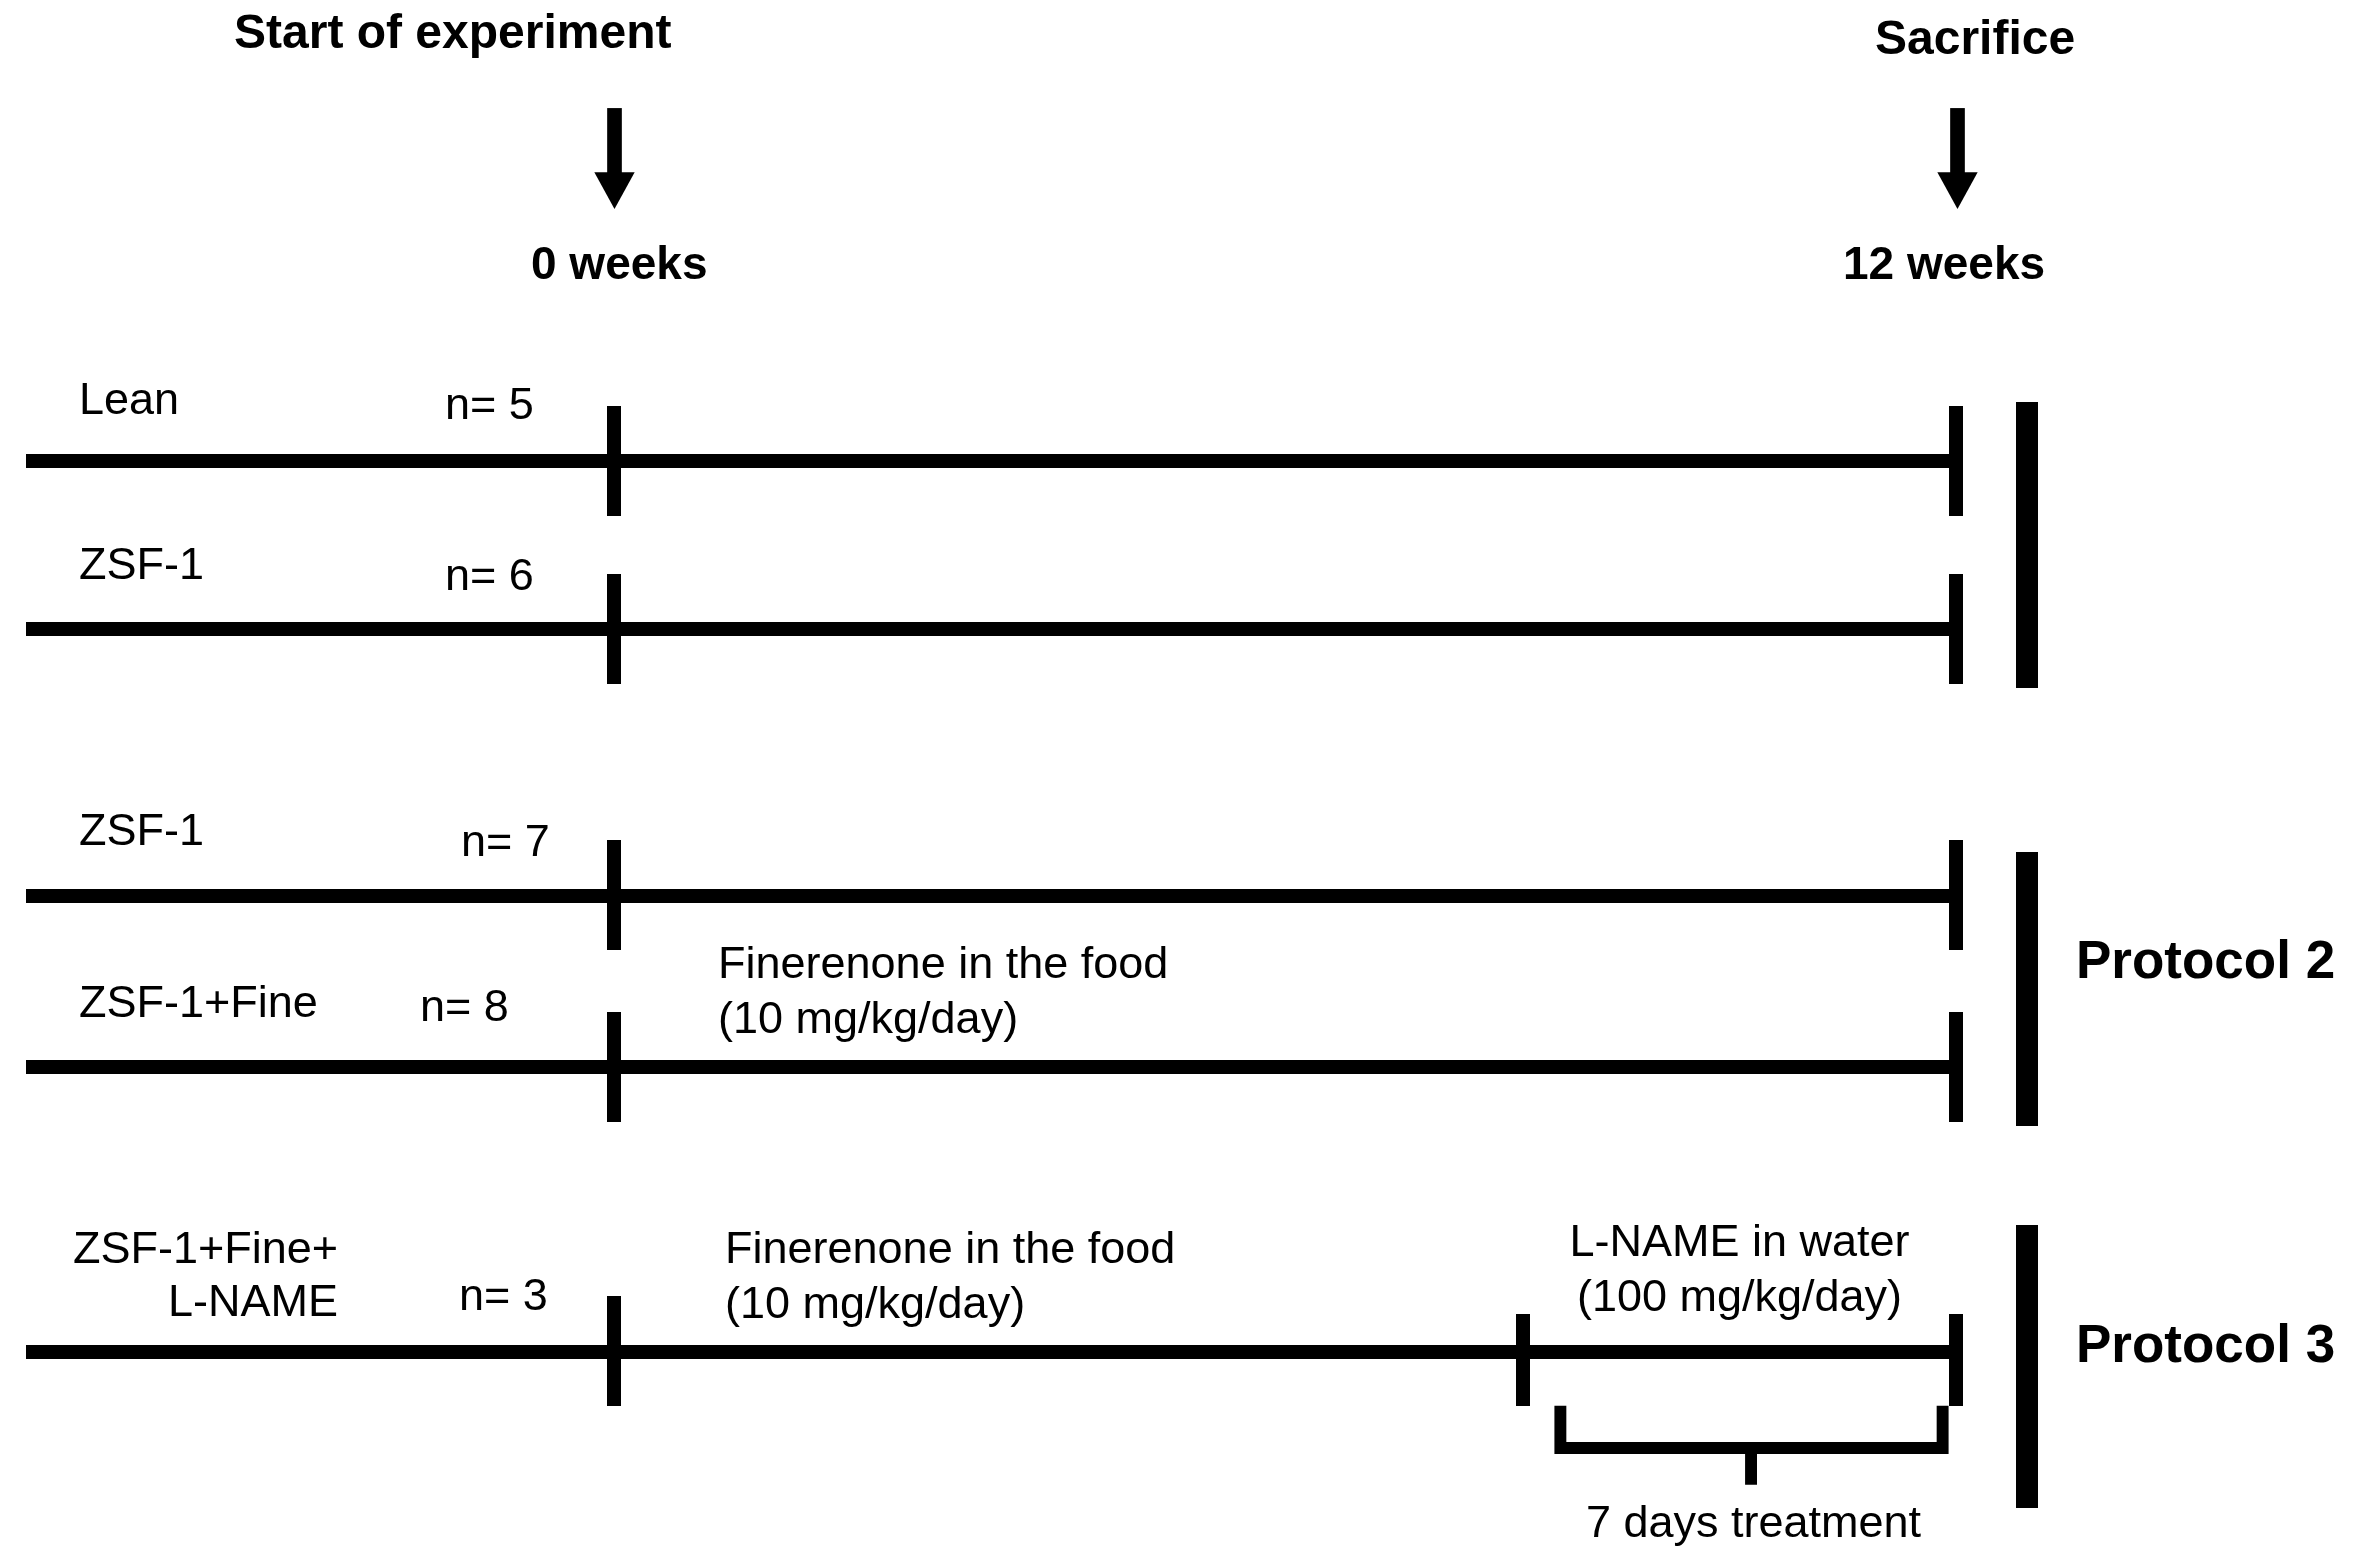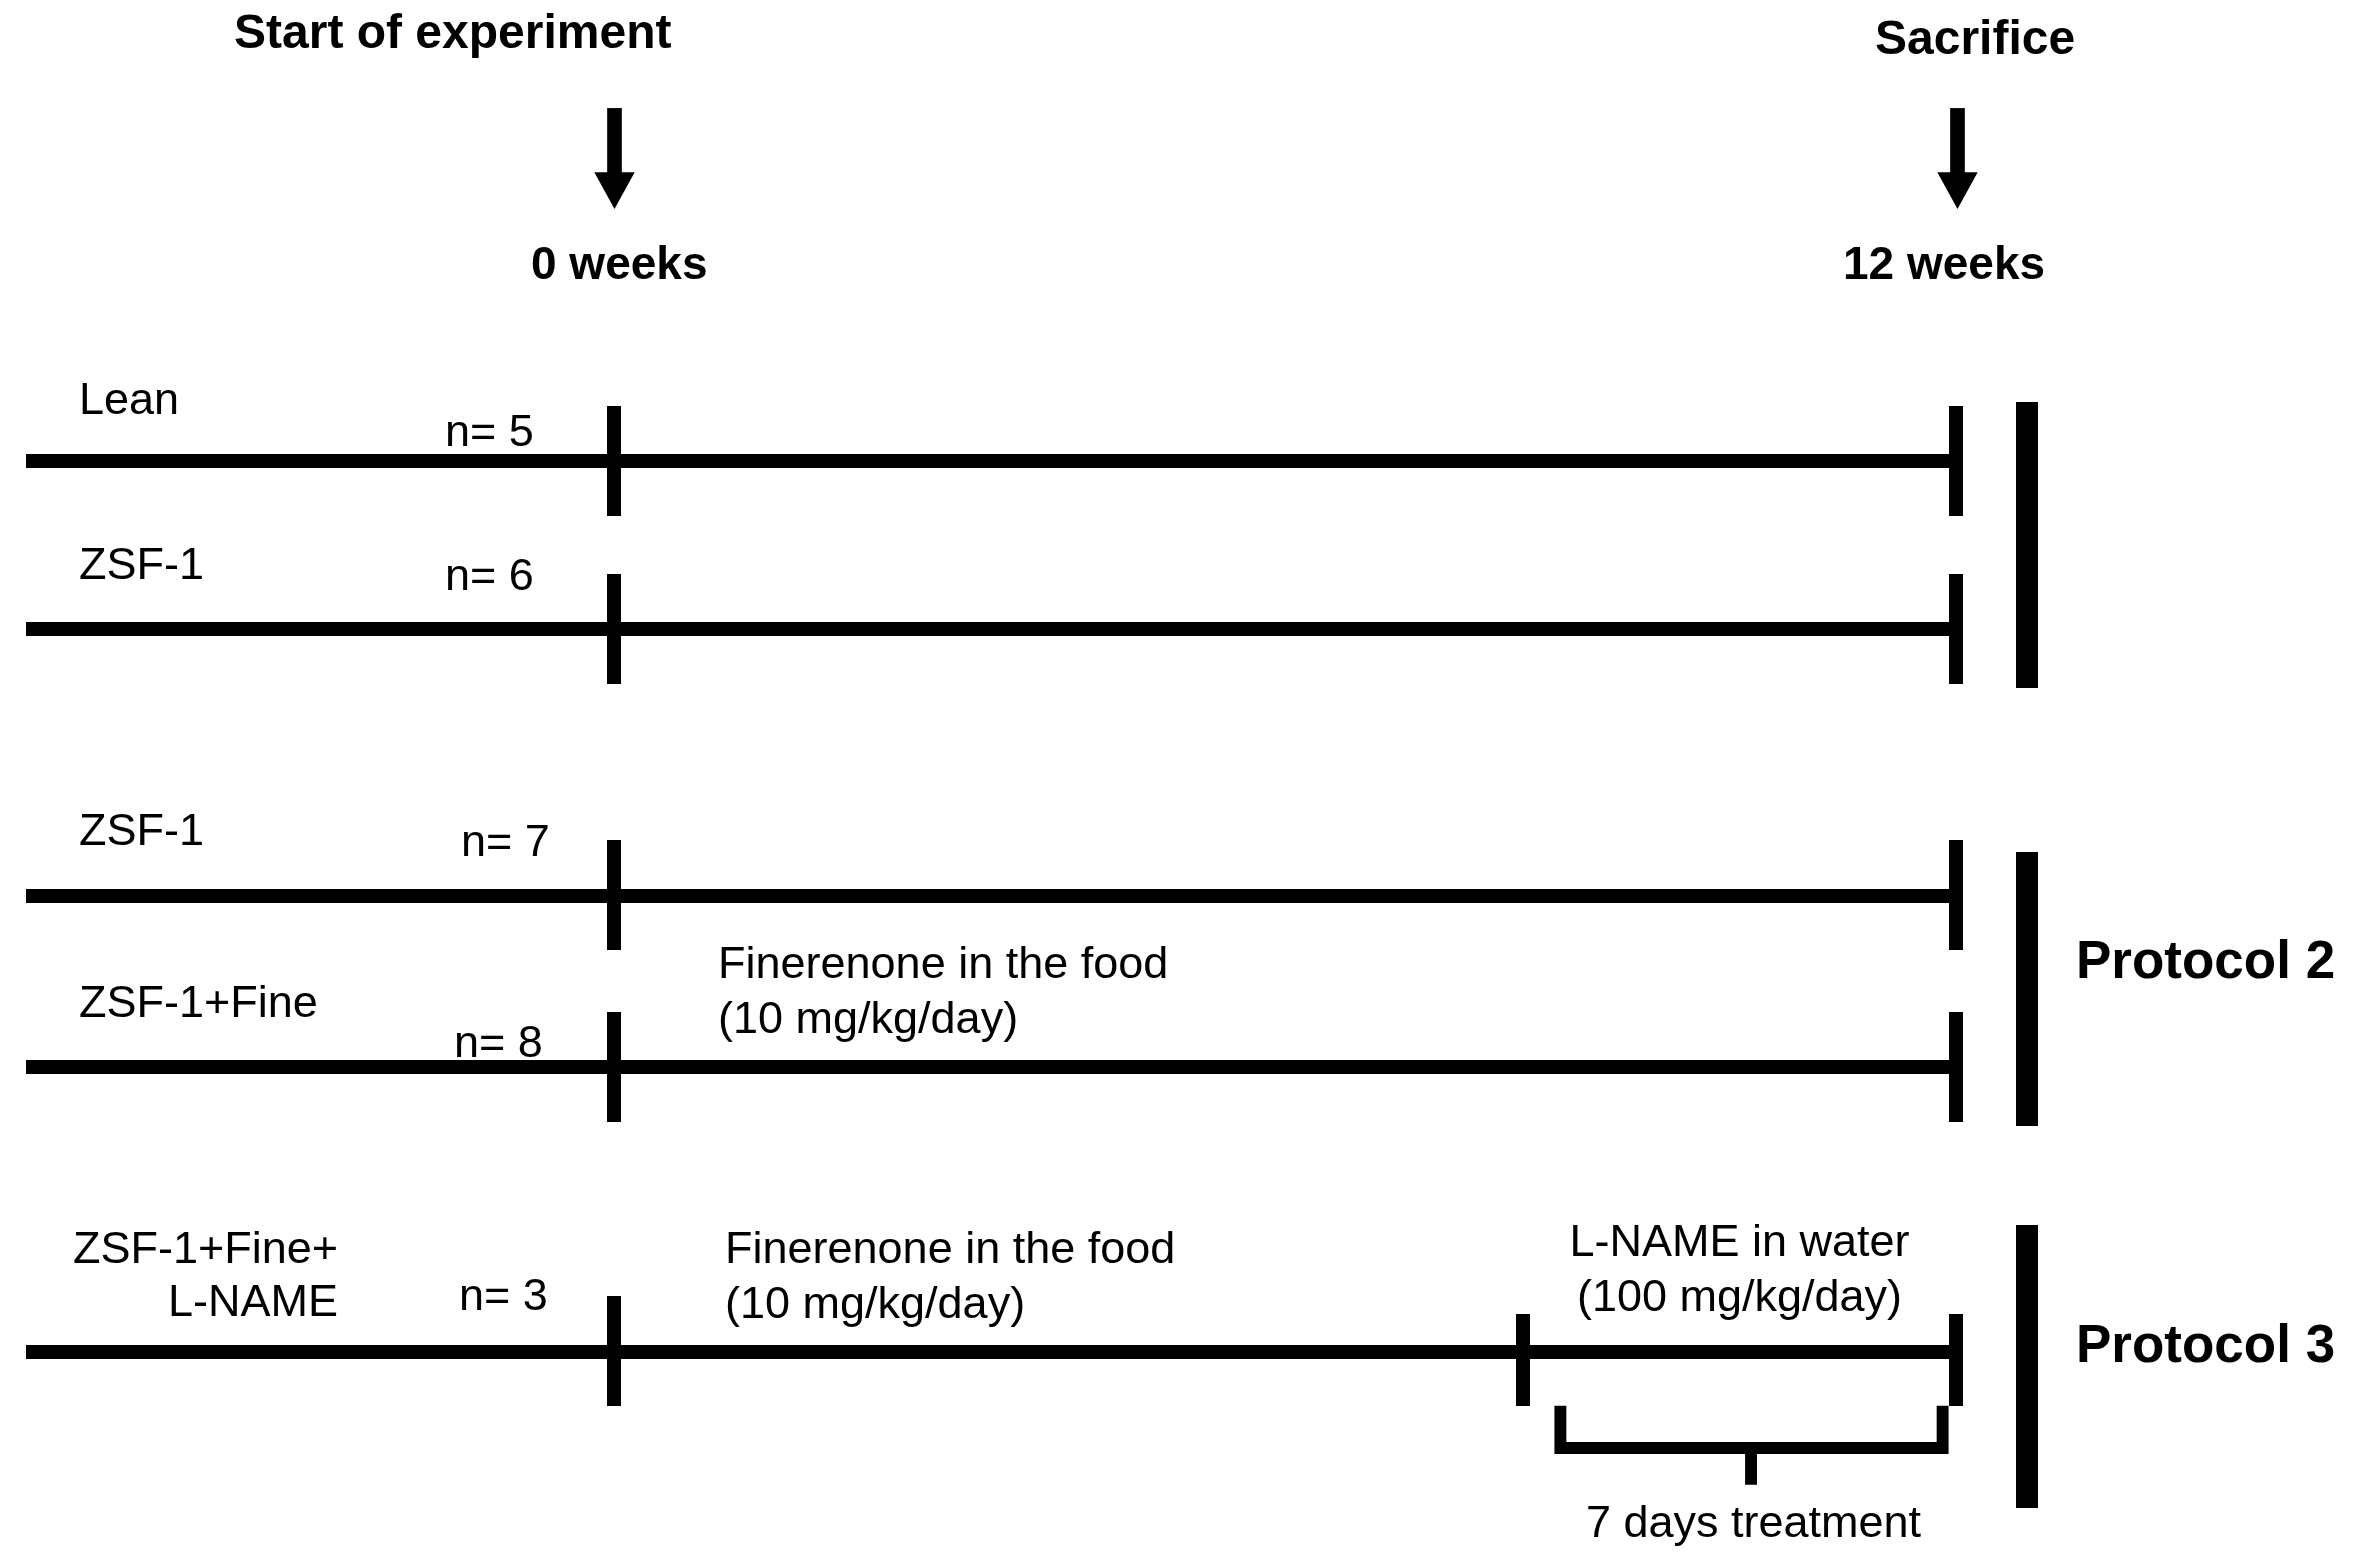--- a/index.html
+++ b/index.html
@@ -107,41 +107,41 @@
   <div class="abs arrow-wrap" style="left:1930px; top:108px;">
     <svg width="55" height="101" viewBox="0 0 60 110" xmlns="http://www.w3.org/2000/svg">
       <rect x="22" y="0" width="16" height="74" fill="#000000"></rect>
       <polygon points="8,70 52,70 30,110" fill="#000000"></polygon>
     </svg>
   </div>
 
   <div class="abs event-week" style="left:1843px; top:239px;">12 weeks</div>
 
   <div class="abs group-label" style="left:79px; top:372px;">Lean</div>
-  <div class="abs n-label" style="left:445px; top:378px;margin-top:27px;">n= 5</div>
+  <div class="abs n-label" style="left:445px; top:378px;">n= 5</div>
   <div class="abs tl-line" style="left:26px; top:454px; width:1937px;"></div>
   <div class="abs tl-tick" style="left:607px; top:406px; height:110px;"></div>
   <div class="abs tl-tick" style="left:1949px; top:406px; height:110px;"></div>
 
   <div class="abs group-label" style="left:79px; top:537px;">ZSF-1</div>
   <div class="abs n-label" style="left:445px; top:549px;text-align:center;">n= 6</div>
   <div class="abs tl-line" style="left:26px; top:622px; width:1937px;"></div>
   <div class="abs tl-tick" style="left:607px; top:574px; height:110px;"></div>
   <div class="abs tl-tick" style="left:1949px; top:574px; height:110px;"></div>
 
   <div class="abs proto-bar" style="left:2016px; top:402px; height:286px;"></div>
 
   <div class="abs group-label" style="left:79px; top:803px;">ZSF-1</div>
   <div class="abs n-label" style="left:445px; top:815px;margin-left:16px;">n= 7</div>
   <div class="abs tl-line" style="left:26px; top:889px; width:1937px;"></div>
   <div class="abs tl-tick" style="left:607px; top:840px; height:110px;"></div>
   <div class="abs tl-tick" style="left:1949px; top:840px; height:110px;"></div>
 
   <div class="abs group-label" style="left:79px; top:975px;">ZSF-1+Fine</div>
-  <div class="abs n-label" style="left:454px; top:980px;margin-top:36px;">n= 8</div>
+  <div class="abs n-label" style="left:420px; top:980px;">n= 8</div>
   <div class="abs treat-label" style="left:718px; top:936px;">Finerenone in the food
 (10 mg/kg/day)</div>
   <div class="abs tl-line" style="left:26px; top:1060px; width:1937px;"></div>
   <div class="abs tl-tick" style="left:607px; top:1012px; height:110px;"></div>
   <div class="abs tl-tick" style="left:1949px; top:1012px; height:110px;"></div>
 
   <div class="abs proto-bar" style="left:2016px; top:852px; height:274px;"></div>
   <div class="abs proto-name" style="left:2076px; top:929px;">Protocol 2</div>
 
   <div class="abs group-label" style="left:73px; top:1221px;text-align:right;">ZSF-1+Fine+

